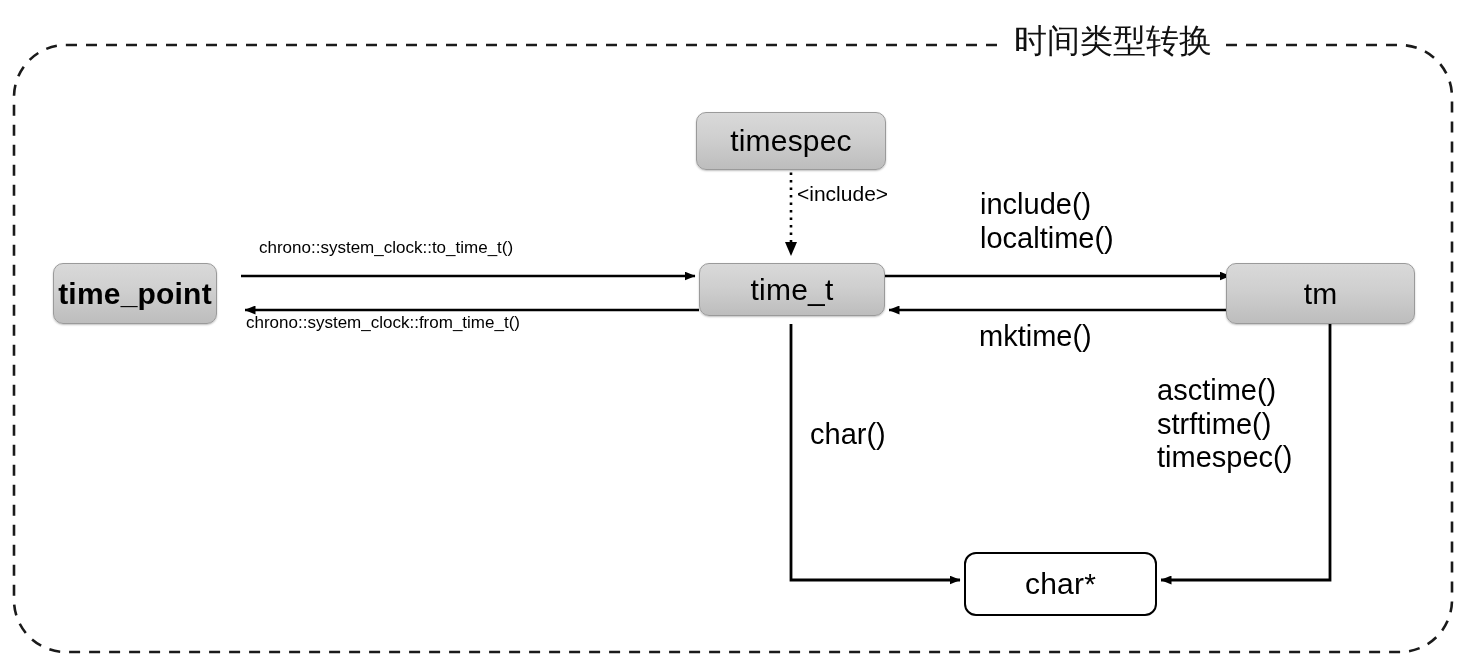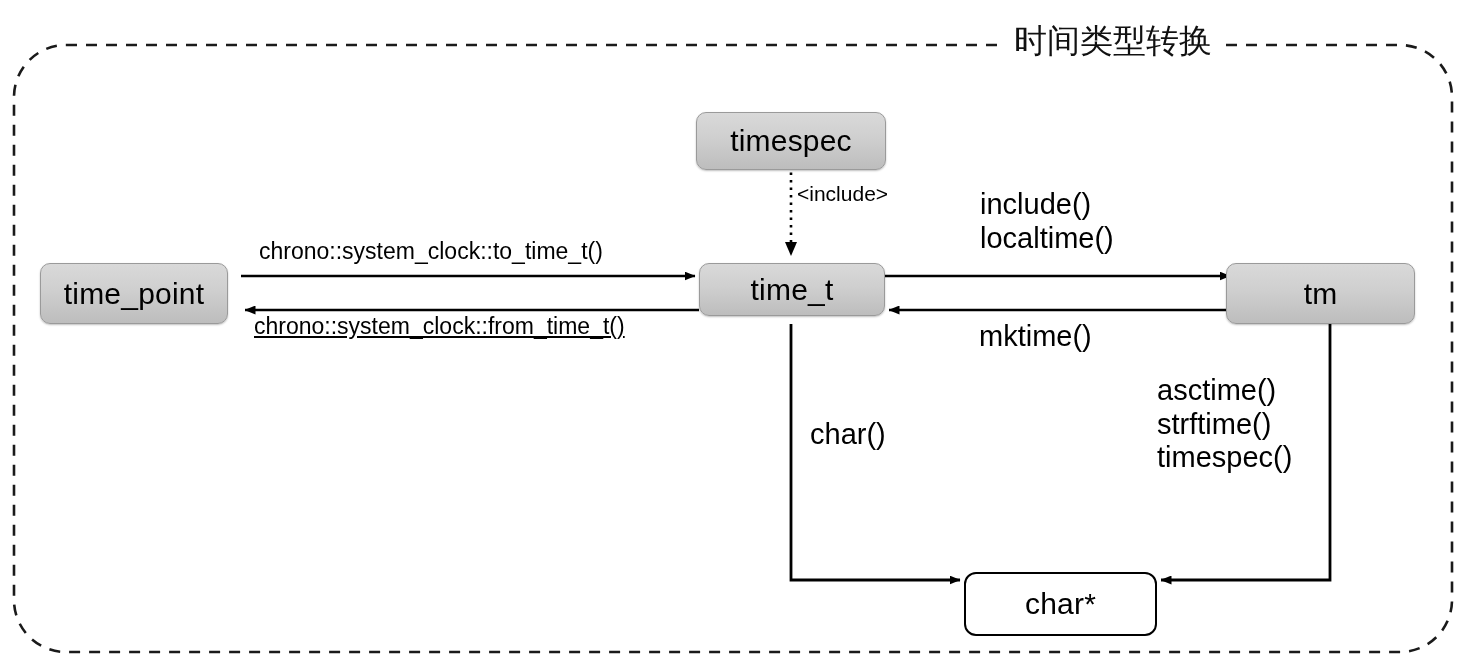--- a/index.html
+++ b/index.html
@@ -51,21 +51,21 @@
     position: absolute;
     color: #000000;
     white-space: pre;
     line-height: 1.16;
     font-size: 29px;
   }
   .edge-label.small {
     font-size: 21px;
   }
   .edge-label.mid {
-    font-size: 23px;
+    font-size: 17px;
   }
   .group-title {
     position: absolute;
     font-size: 33px;
     color: #111111;
     background: #ffffff;
     padding: 0 14px;
     white-space: nowrap;
     line-height: 1;
   }
@@ -101,41 +101,41 @@
 
     <path d="M1330,324 L1330,580 L1161,580" fill="none" stroke="#000000" stroke-width="2.8" marker-end="url(#arrowhead)"></path>
   </svg>
 
   <div class="group-title" style="left: 1000px; top: 24px;">时间类型转换</div>
 
   <div class="node-box node-gray" style="left:696px; top:88px; width:190px; height:58px;margin-top:24px;">
     <span>timespec</span>
   </div>
 
-  <div class="node-box node-gray" style="left:40px; top:263px; width:188px; height:61px;">
+  <div class="node-box node-gray" style="left:53px; top:263px; width:164px; height:61px;font-weight:bold;">
     <span>time_point</span>
   </div>
 
   <div class="node-box node-gray" style="left:699px; top:263px; width:186px; height:53px;">
     <span>time_t</span>
   </div>
 
   <div class="node-box node-gray" style="left:1226px; top:263px; width:189px; height:61px;">
     <span>tm</span>
   </div>
 
-  <div class="node-box node-white" style="left:964px; top:572px; width:193px; height:64px;text-align:center;">
+  <div class="node-box node-white" style="left:964px; top:552px; width:193px; height:64px;text-align:center;">
     <span>char*</span>
   </div>
 
   <div class="edge-label small" style="left:797px; top:182px;">&lt;include&gt;</div>
 
   <div class="edge-label mid" style="left:259px; top:238px;">chrono::system_clock::to_time_t()</div>
 
-  <div class="edge-label mid" style="left:254px; top:313px;text-decoration:underline;">chrono::system_clock::from_time_t()</div>
+  <div class="edge-label mid" style="left:246px; top:313px;">chrono::system_clock::from_time_t()</div>
 
   <div class="edge-label" style="left:980px; top:188px;">include()
 localtime()</div>
 
   <div class="edge-label" style="left:979px; top:320px;">mktime()</div>
 
   <div class="edge-label" style="left:810px; top:418px;">char()</div>
 
   <div class="edge-label" style="left:1157px; top:374px;">asctime()
 strftime()

